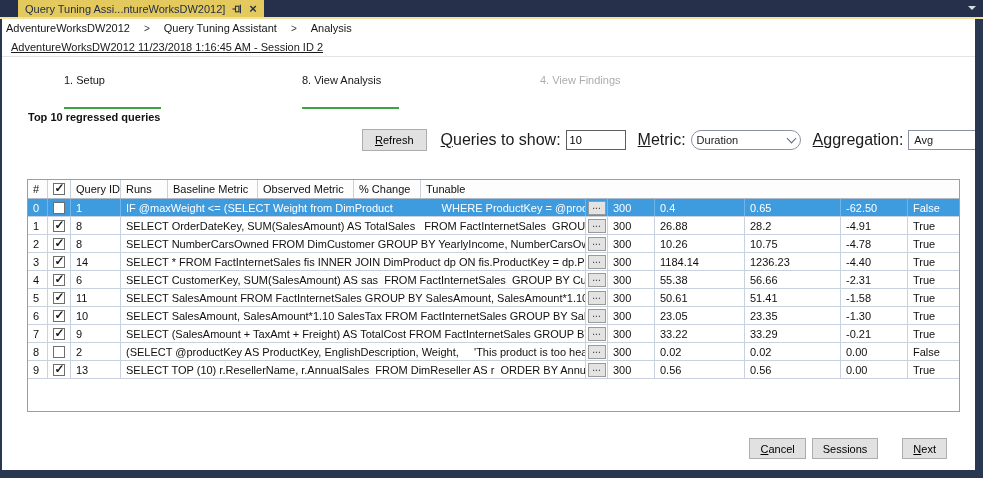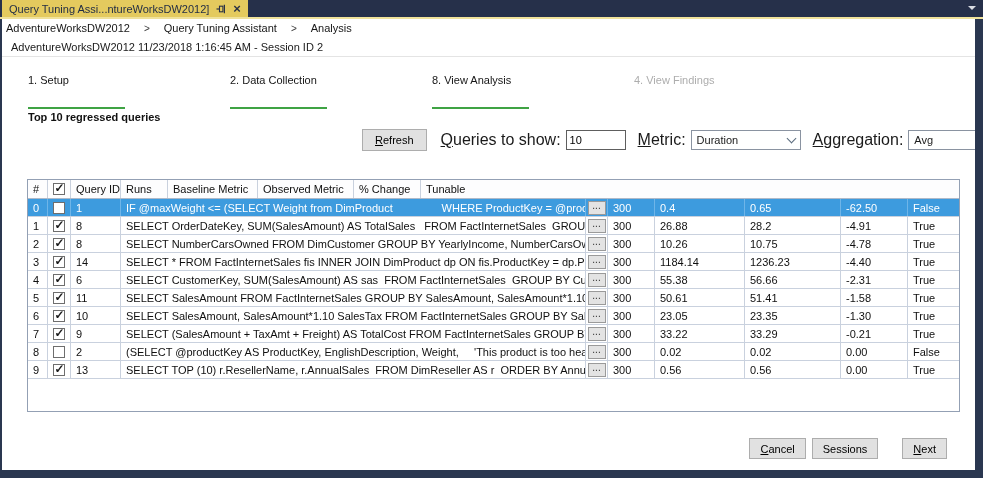--- a/index.html
+++ b/index.html
@@ -3,61 +3,61 @@
 <meta charset="utf-8">
 <style>
   * { box-sizing: border-box; margin: 0; padding: 0; }
   html,body { width: 983px; height: 478px; }
   body { font-family: "Liberation Sans", sans-serif; background: #2A3750; overflow: hidden; }
 
   .window { position: relative; width: 983px; height: 478px; background: #2A3750; overflow: hidden; }
 
   
   .tabstrip { position: absolute; top: 0; left: 0; right: 0; height: 17px; background: #26304A; }
-  .tab { position: absolute; left: 2px; top: 0; height: 17px; background: #E4CA5E; color: #1E2A44;
+  .tab { position: absolute; left: 18px; top: 0; height: 17px; background: #E4CA5E; color: #1E2A44;
          display: flex; align-items: center; gap: 7px; padding: 0 7px; font-size: 11px; }
   .tab-title { white-space: nowrap; }
   .pin-icon svg { display: block; }
   .close-icon { font-size: 13px; line-height: 11px; color: #2A3245; font-weight: bold; cursor: default; }
   .tab-caret { position: absolute; right: 7px; top: 6px; width: 0; height: 0;
                border: 4px solid transparent; border-top-color: #D9DCE3; }
   .gold-line { position: absolute; top: 17px; left: 0; right: 0; height: 2px; background: #F0E29B; }
 
   
   .doc { position: absolute; top: 19px; left: 2px; right: 8px; bottom: 8px; background: #FFFFFF; overflow: hidden; }
 
   .breadcrumb { position: absolute; top: 3px; left: 4px; display: flex; align-items: center; gap: 14px;
                 font-size: 11px; color: #161616; }
   .crumb { cursor: default; }
   .crumb-sep { color: #3A3A3A; font-size: 10px; }
 
-  .session-label { position: absolute; top: 22px; left: 9px; font-size: 11px; color: #1A1A1A; }
+  .session-label { position: absolute; top: 22px; left: 9px; font-size: 11px; color: #1A1A1A; text-decoration: underline; }
 
   
   .steps { position: absolute; top: 37px; left: 0; right: 0; border-top: 1px solid #E4E4E4;
            padding: 17px 0 0 26px; display: flex; }
-  .step { width: 202px; font-size: 11px; }
+  .step { width: 202px; font-size: 11px; margin-left: 36px; }
   .step.done  .step-label { color: #161616; }
   .step.pending .step-label { color: #ADADAD; }
   .step-underline { width: 97px; height: 2px; background: #3FA344; margin-top: 21px; }
 
   .section-title { position: absolute; top: 92px; left: 26px; font-size: 11px; font-weight: bold; color: #111; }
 
   
   .toolbar { position: absolute; top: 109px; left: 360px; display: flex; align-items: center; height: 24px; }
   .win-btn { background: #E1E1E1; border: 1px solid #ADADAD; font-family: inherit; font-size: 11px;
              color: #000; padding: 4px 12px; cursor: default; }
   .refresh-btn { margin-right: 14px; }
   .tb-label { font-size: 16px; color: #1A1A1A; margin-right: 5px; white-space: nowrap; }
   .tb-gap { width: 12px; }
   .textbox { width: 60px; height: 20px; border: 1px solid #5E5E5E; font-family: inherit; font-size: 11px;
              padding: 1px 3px; color: #000; }
   .combo { height: 20px; border: 1px solid #8A93A1; background: #fff; font-size: 11px; color: #1A1A1A;
            display: flex; align-items: center; padding: 0 5px; cursor: default; }
-  .combo-metric { width: 110px; }
+  .combo-metric { width: 110px; border-radius: 10px; }
   .combo-agg { width: 150px; }
   .chevron-down-icon { margin-left: auto; width: 7px; height: 7px; border-right: 1.5px solid #5A6B7D;
            border-bottom: 1.5px solid #5A6B7D; transform: rotate(45deg); margin-top: -4px; }
 
   
   .grid { position: absolute; top: 160px; left: 25px; width: 933px; height: 233px;
           border: 1px solid #93A0B4; background: #fff; font-size: 11px; color: #101010; }
   .grid-header { display: flex; height: 19px; border-bottom: 1px solid #AEB9C9; background: #FDFDFE; }
   .gh-cell { border-right: 1px solid #C9D1DE; display: flex; align-items: center; padding: 0 5px;
              overflow: hidden; white-space: nowrap; }
@@ -123,24 +123,20 @@
       <span class="crumb">Query Tuning Assistant</span>
       <span class="crumb-sep">&gt;</span>
       <span class="crumb">Analysis</span>
     </div>
 
     <div class="session-label">AdventureWorksDW2012 11/23/2018 1:16:45 AM - Session ID 2</div>
 
     <div class="steps">
       <div class="step done">
         <div class="step-label">1. Setup</div>
-        <div class="step-underline"></div>
-      </div>
-      <div class="step done">
-        <div class="step-label">2. Data Collection</div>
         <div class="step-underline"></div>
       </div>
       <div class="step done">
         <div class="step-label">8. View Analysis</div>
         <div class="step-underline"></div>
       </div>
       <div class="step pending">
         <div class="step-label">4. View Findings</div>
 
       </div>

